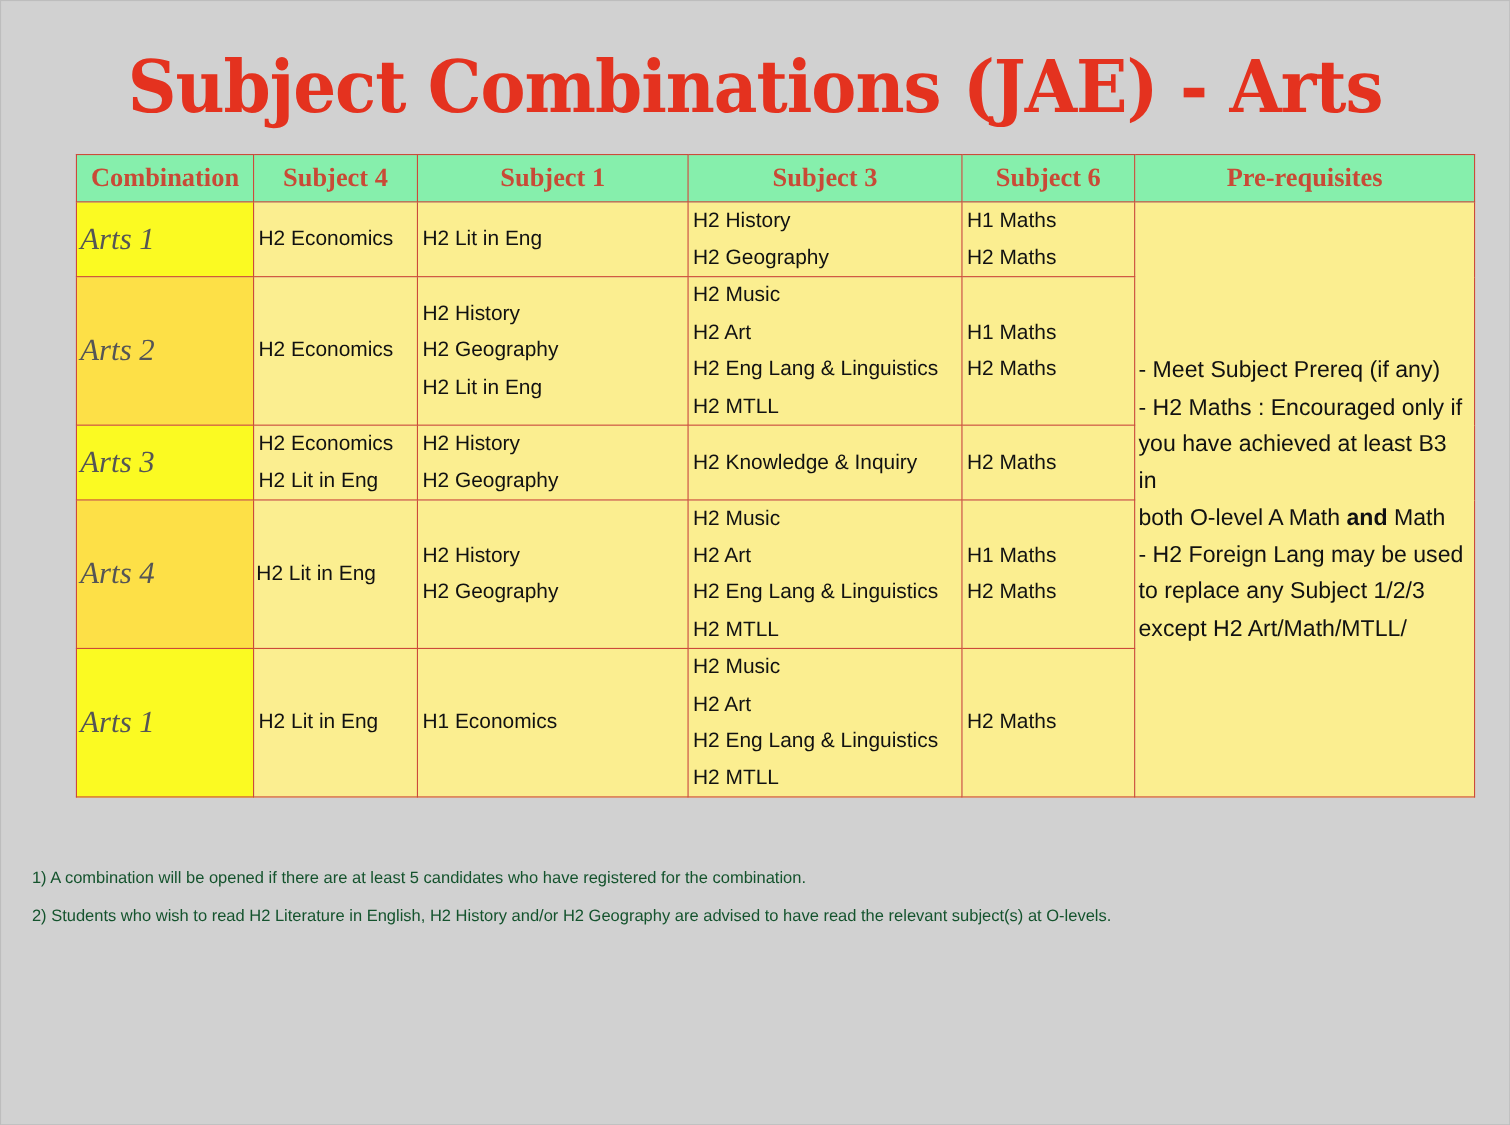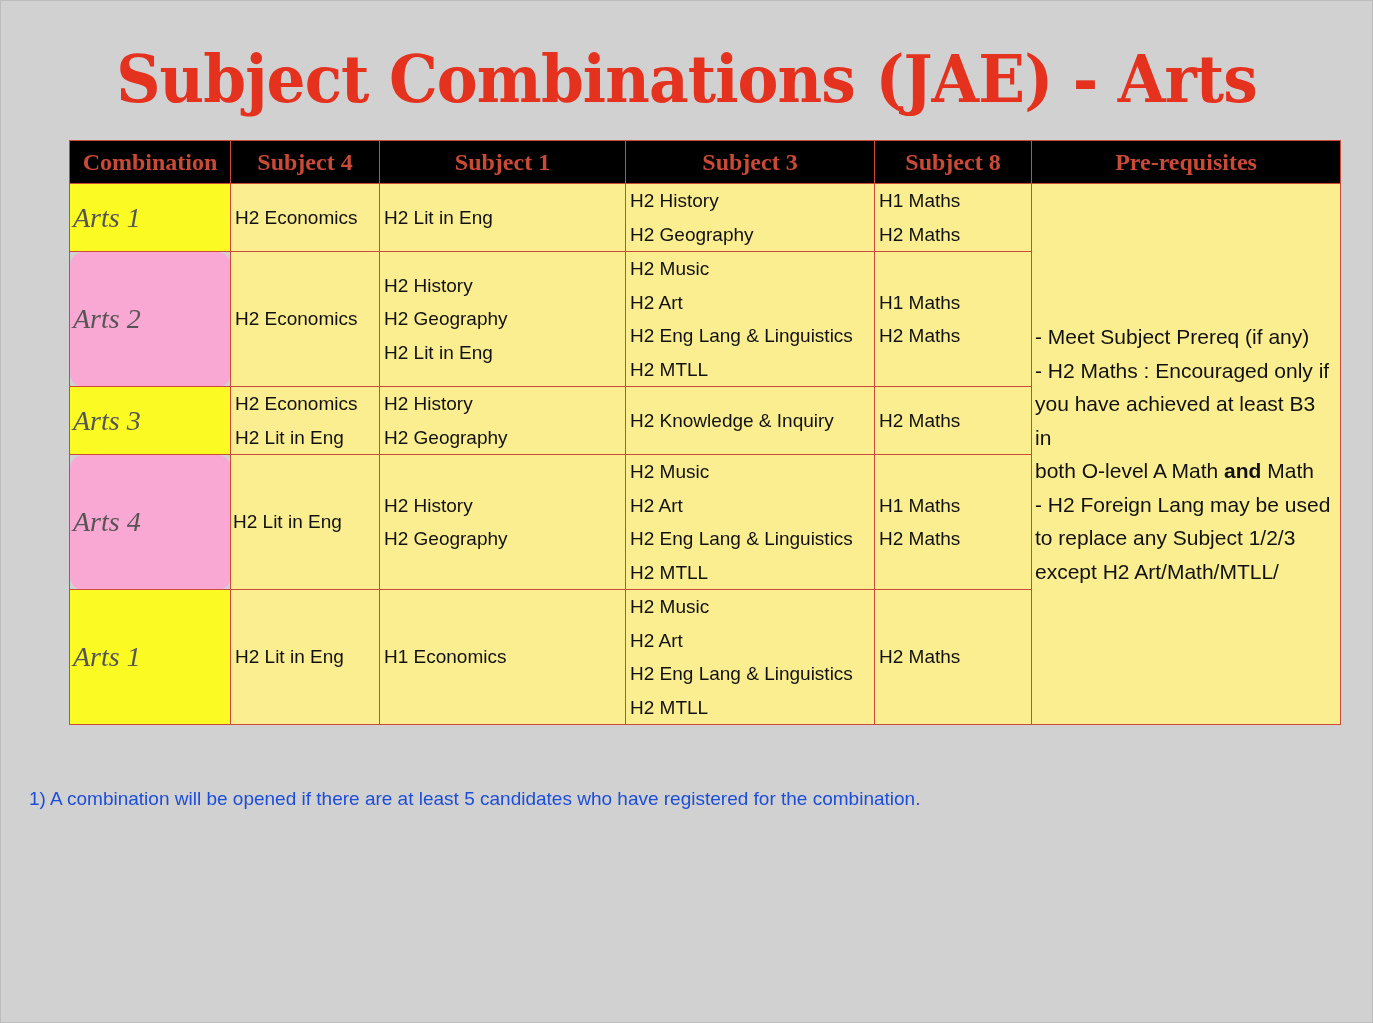--- a/index.html
+++ b/index.html
@@ -1,27 +1,27 @@
 <!DOCTYPE html>
 <html><head>
 <meta charset="utf-8">
 <style>
   html,body{margin:0;padding:0;}
   body{width:1373px;height:1023px;background:#d1d1d1;position:relative;overflow:hidden;font-family:"Liberation Sans",sans-serif;}
   .frame{position:absolute;left:0;top:0;width:1371px;height:1021px;border:1px solid #bdbdbd;}
   .title{position:absolute;left:0;top:34px;width:1373px;text-align:center;font-family:"DejaVu Serif","Liberation Serif",serif;font-weight:bold;font-size:66px;color:#e4321f;letter-spacing:-1px;line-height:90px;transform:scaleX(0.93);}
   table{position:absolute;left:69px;top:140px;border-collapse:collapse;table-layout:fixed;width:1271px;}
   td,th{border:1px solid #cc4a3a;padding:0 4px;font-size:19px;color:#111;vertical-align:middle;}
-  th{background:#000000;height:42px;font-family:"Liberation Serif",serif;font-weight:bold;font-size:24px;color:#c94a36;text-align:center;padding:0;}
+  th{background:#86efac;height:42px;font-family:"Liberation Serif",serif;font-weight:bold;font-size:24px;color:#c94a36;text-align:center;padding:0;}
   td{background:#fbee90;line-height:33.5px;}
   td.combo{font-family:"Liberation Serif",serif;font-style:italic;font-size:28px;color:#555;padding-left:3px;}
   td.c-a{background:#fbfa22;}
-  td.c-b{background:#f9a8d4;border-radius:14px;}
+  td.c-b{background:#fde047;}
   td.pre{line-height:33.5px;font-size:21px;padding:0 3px;}
-  .notes{position:absolute;left:29px;top:782px;font-size:19px;color:#1d4ed8;line-height:34px;}
+  .notes{position:absolute;left:29px;top:782px;font-size:15px;color:#14532d;line-height:34px;}
 </style>
 </head>
 <body>
 
 <div class="frame"></div>
 <div class="title">Subject Combinations (JAE) - Arts</div>
 
 <table>
   <colgroup>
     <col style="width:161px">
@@ -30,21 +30,21 @@
       <col style="width:249px">
       <col style="width:157px">
       <col style="width:309px">
   </colgroup>
   <tbody>
       <tr>
     <th>Combination</th>
     <th>Subject 4</th>
     <th>Subject 1</th>
     <th>Subject 3</th>
-    <th>Subject 8</th>
+    <th>Subject 6</th>
     <th>Pre-requisites</th>
   </tr>
 
   <tr style="height:68px">
     <td class="combo c-a">Arts 1</td>
     <td>
           <div>H2 Economics</div>
         </td>
     <td>
           <div>H2 Lit in Eng</div>
@@ -145,13 +145,14 @@
         </td>
     <td>
           <div>H2 Maths</div>
         </td>
   </tr>
 </tbody>
   </table>
 
 <div class="notes">
   <div>1) A combination will be opened if there are at least 5 candidates who have registered for the combination.</div>
+  <div>2) Students who wish to read H2 Literature in English, H2 History and/or H2 Geography are advised to have read the relevant subject(s) at O-levels.</div>
 </div>
 
 </body></html>

